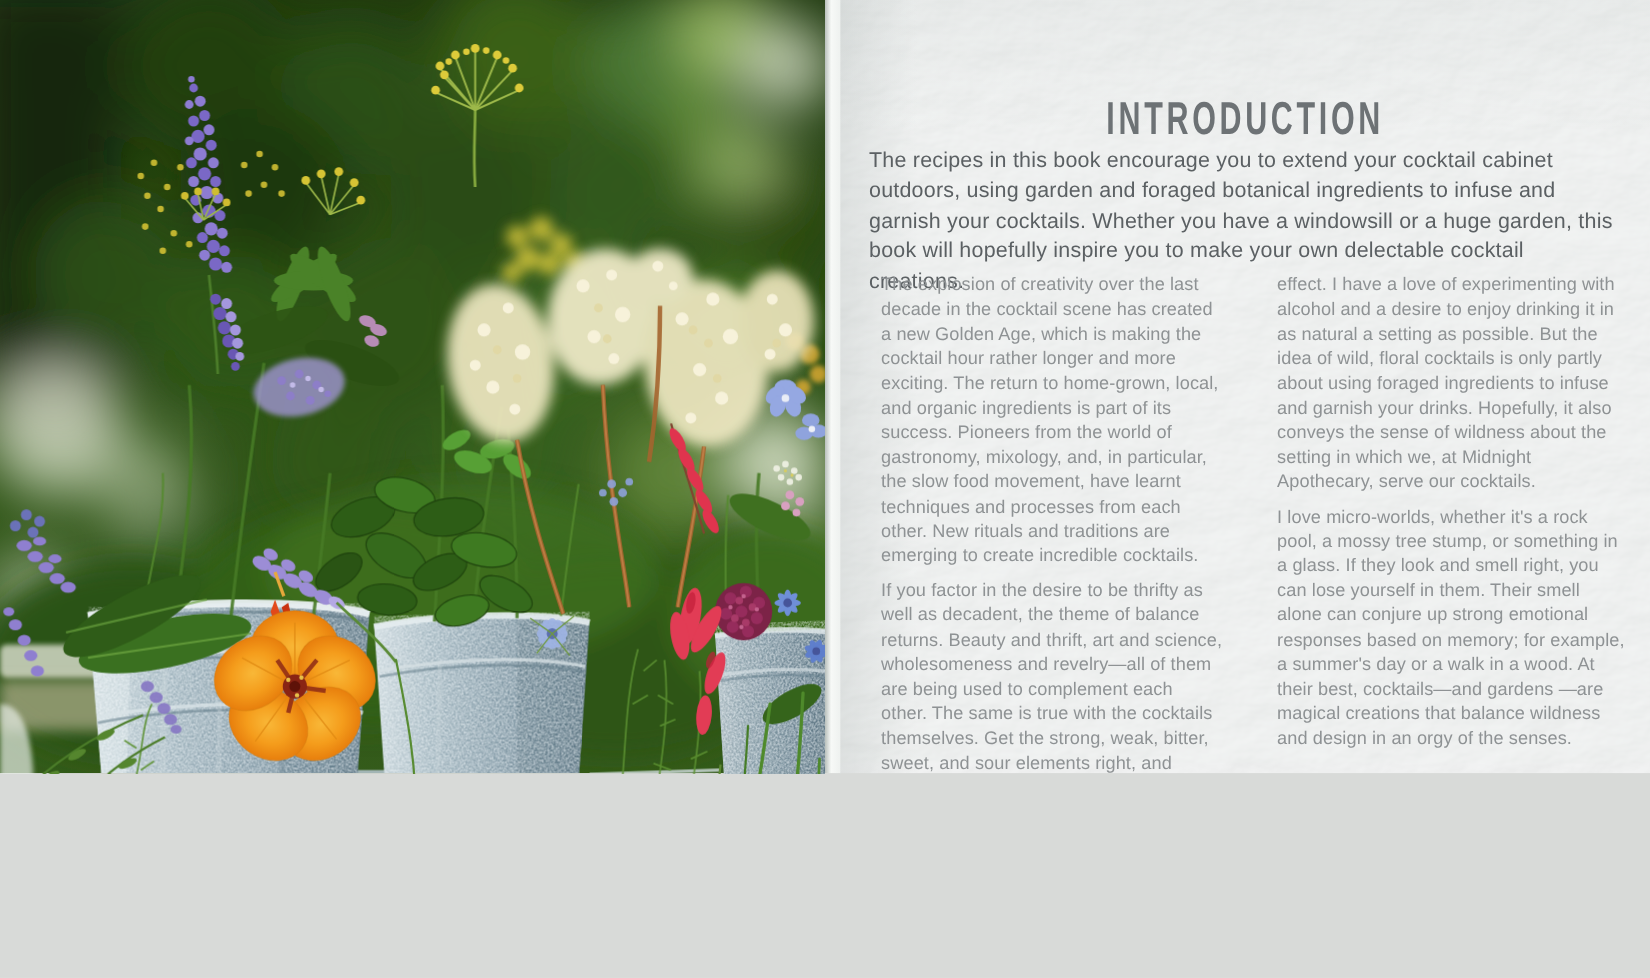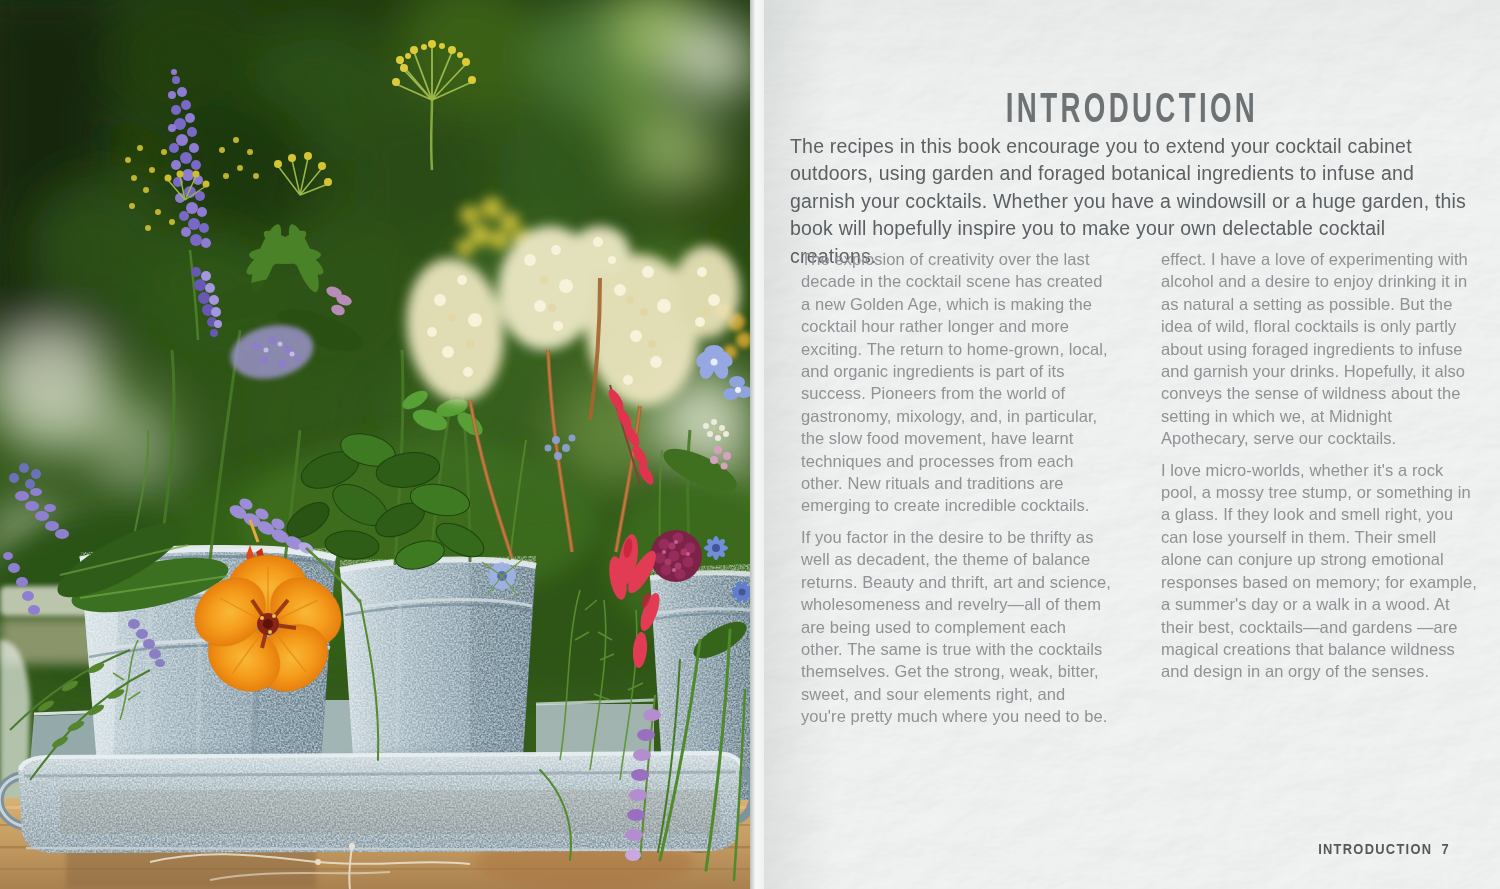--- a/index.html
+++ b/index.html
@@ -1,17 +1,17 @@
 <!DOCTYPE html>
 <html><head>
 <meta charset="utf-8">
 <style>
   html,body { margin:0; padding:0; background:#d8dad8; }
   .spread {
-    position:relative; width:1500px; height:889px; overflow:hidden;
+    position:relative; width:1500px; height:703px; overflow:hidden;
     background:#eaedec; font-family:"Liberation Sans", sans-serif;
   }
   .photo-wrap { position:absolute; left:0; top:0; width:750px; height:889px; }
   .photo-wrap svg { display:block; }
   .page-edge {
     position:absolute; left:750px; top:0; width:14px; height:889px;
     background:linear-gradient(90deg, #b9c0bc 0%, #f7f9f7 40%, #eef1ef 100%);
   }
   .paper {
     position:absolute; left:764px; top:0; width:736px; height:889px;

